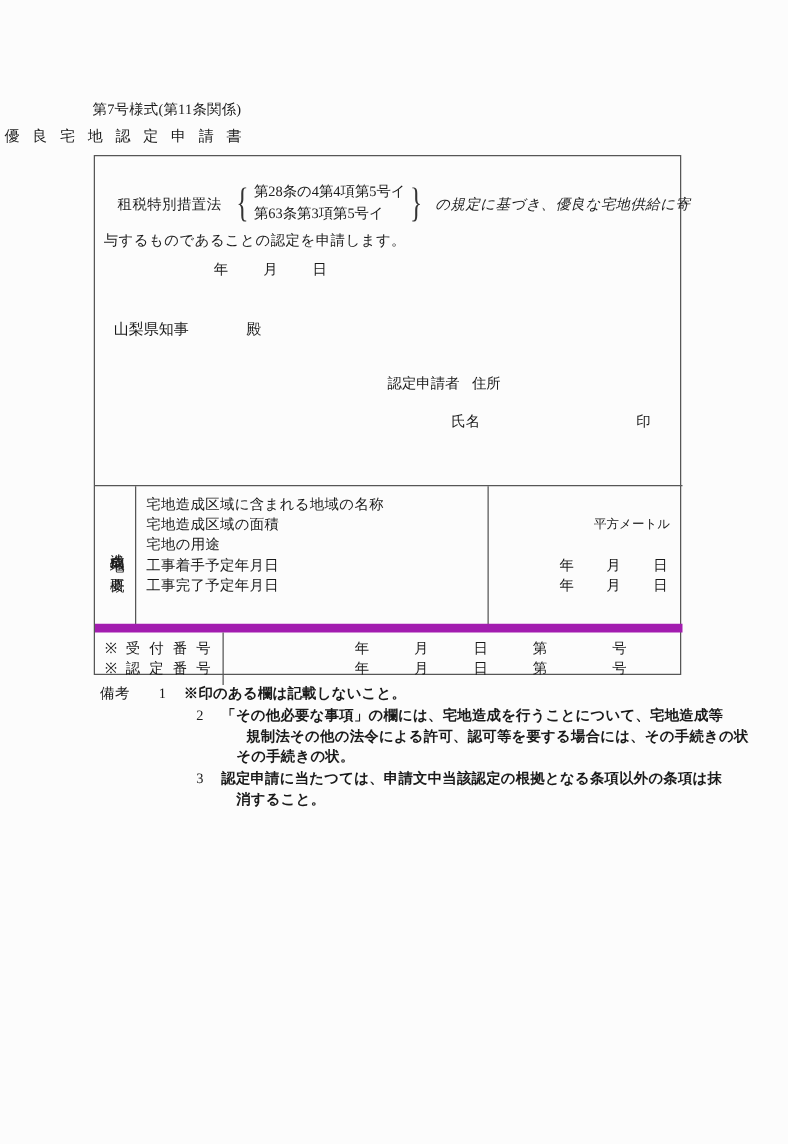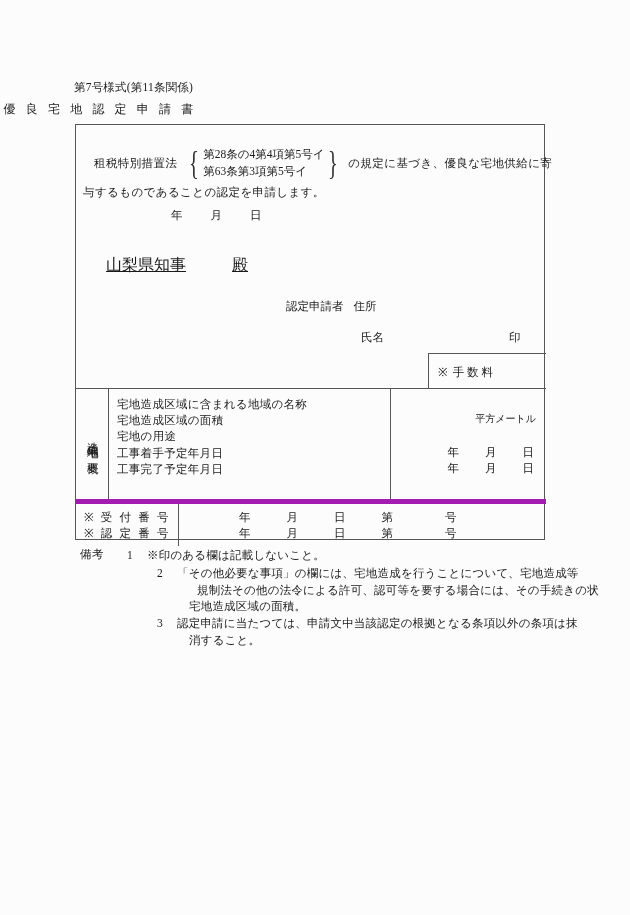--- a/index.html
+++ b/index.html
@@ -84,52 +84,51 @@
   }
   .brace-items {
     display: flex;
     flex-direction: column;
     justify-content: center;
     line-height: 1.48;
     font-size: 11.5px;
     padding: 0 1px;
   }
   .brace-items span { white-space: nowrap; }
-  .stmt-tail { letter-spacing: 0.4px; margin-left: 4px; }
+  .stmt-tail { letter-spacing: 0.4px; margin-left: 4px; font-style: italic; }
   .stmt-line2 {
     position: absolute;
     left: 7px;
     top: 60px;
     font-size: 11.5px;
     letter-spacing: 0.4px;
     white-space: nowrap;
   }
 
   .date-line {
     position: absolute;
     left: 95px;
     top: 83px;
     font-size: 11.5px;
     white-space: nowrap;
   }
   .date-line .sp { display: inline-block; width: 28px; }
 
   .addressee {
     position: absolute;
-    left: 30px;
+    left: 15px;
     top: 130px;
-    font-size: 16px;
-    white-space: nowrap;
-    text-decoration: underline;
+    font-size: 12px;
+    white-space: nowrap;
   }
   .addressee .gap { display: inline-block; width: 46px; }
 
   .applicant-addr {
     position: absolute;
-    left: 210px;
+    left: 234px;
     top: 174px;
     font-size: 11.5px;
     white-space: nowrap;
   }
   .applicant-addr .gap { display: inline-block; width: 10px; }
   .applicant-name {
     position: absolute;
     left: 285px;
     top: 205px;
     font-size: 11.5px;
@@ -230,21 +229,21 @@
   .val-date.d2 { top: 72px; }
   .val-date .sp { display: inline-block; width: 26px; }
 
   
   .numrows {
     position: absolute;
     left: 0;
     top: 374px;
     width: 470px;
     height: 42px;
-    border-top: 5px solid #a21caf;
+    border-top: 7px solid #a21caf;
     box-sizing: border-box;
   }
   .numrows-labels {
     position: absolute;
     left: 0; top: 0;
     width: 103px;
     height: 42px;
     border-right: 1px solid #565656;
     box-sizing: border-box;
     padding: 6px 0 0 8px;
@@ -256,20 +255,21 @@
   }
   .nr-label .star { margin-right: 7px; }
   .nr-label .ltxt { letter-spacing: 2.2px; }
   .numrows-values {
     position: absolute;
     left: 103px; top: 0;
     width: 367px;
     height: 42px;
     padding: 6px 0 0 0;
     box-sizing: border-box;
+    text-align: center;
   }
   .nr-value {
     font-size: 11.5px;
     line-height: 15.5px;
     white-space: nowrap;
     padding-left: 60px;
   }
   .nr-value .sp { display: inline-block; width: 36px; }
   .nr-value .spw { display: inline-block; width: 52px; }
 
@@ -291,21 +291,21 @@
   .rm-item {
     position: absolute;
     font-size: 11.5px;
     line-height: 16.5px;
     letter-spacing: 0.2px;
   }
   .rm-num {
     position: absolute;
     font-size: 11.5px;
   }
-  .rm-body { position: absolute; }
+  .rm-body { position: absolute; font-weight: bold; }
   .rm-body div { white-space: nowrap; }
 </style>
 </head>
 <body>
 
 <div class="page">
 
   <div class="form-code">第7号様式(第11条関係)</div>
   <div class="doc-title">優 良 宅 地 認 定 申 請 書</div>
 
@@ -335,25 +335,20 @@
       <div class="addressee">
         <span>山梨県知事</span><span class="gap"></span><span>殿</span>
       </div>
 
       <div class="applicant-addr">
         <span>認定申請者</span><span class="gap"></span><span>住所</span>
       </div>
       <div class="applicant-name">氏名</div>
       <div class="seal-mark">印</div>
 
-      <div class="fee-box">
-        <div class="fee-label">
-          <span>※</span><span class="sp1"></span><span>手 数 料</span>
-        </div>
-      </div>
     </div>
 
     <div class="outline">
       <div class="outline-vlabel">
         <span class="vtext">造成宅地の概要</span>
       </div>
       <div class="outline-items">
         <div class="oi">宅地造成区域に含まれる地域の名称</div>
         <div class="oi">宅地造成区域の面積</div>
         <div class="oi">宅地の用途</div>
@@ -400,21 +395,21 @@
       <div class="rm-body" style="left:20px; top:0;">
         <div>※印のある欄は記載しないこと。</div>
       </div>
     </div>
 
     <div class="rm-item" style="left:82px; top:18px;">
       <span class="rm-num" style="left:0; top:0;">2</span>
       <div class="rm-body" style="left:20px; top:0;">
         <div>「その他必要な事項」の欄には、宅地造成を行うことについて、宅地造成等</div>
         <div style="margin-left:20px;">規制法その他の法令による許可、認可等を要する場合には、その手続きの状</div>
-        <div style="margin-left:12px;">宅地造成区域の面積。</div>
+        <div style="margin-left:12px;">その手続きの状。</div>
       </div>
     </div>
 
     <div class="rm-item" style="left:82px; top:68px;">
       <span class="rm-num" style="left:0; top:0;">3</span>
       <div class="rm-body" style="left:20px; top:0;">
         <div>認定申請に当たつては、申請文中当該認定の根拠となる条項以外の条項は抹</div>
         <div style="margin-left:12px;">消すること。</div>
       </div>
     </div>

